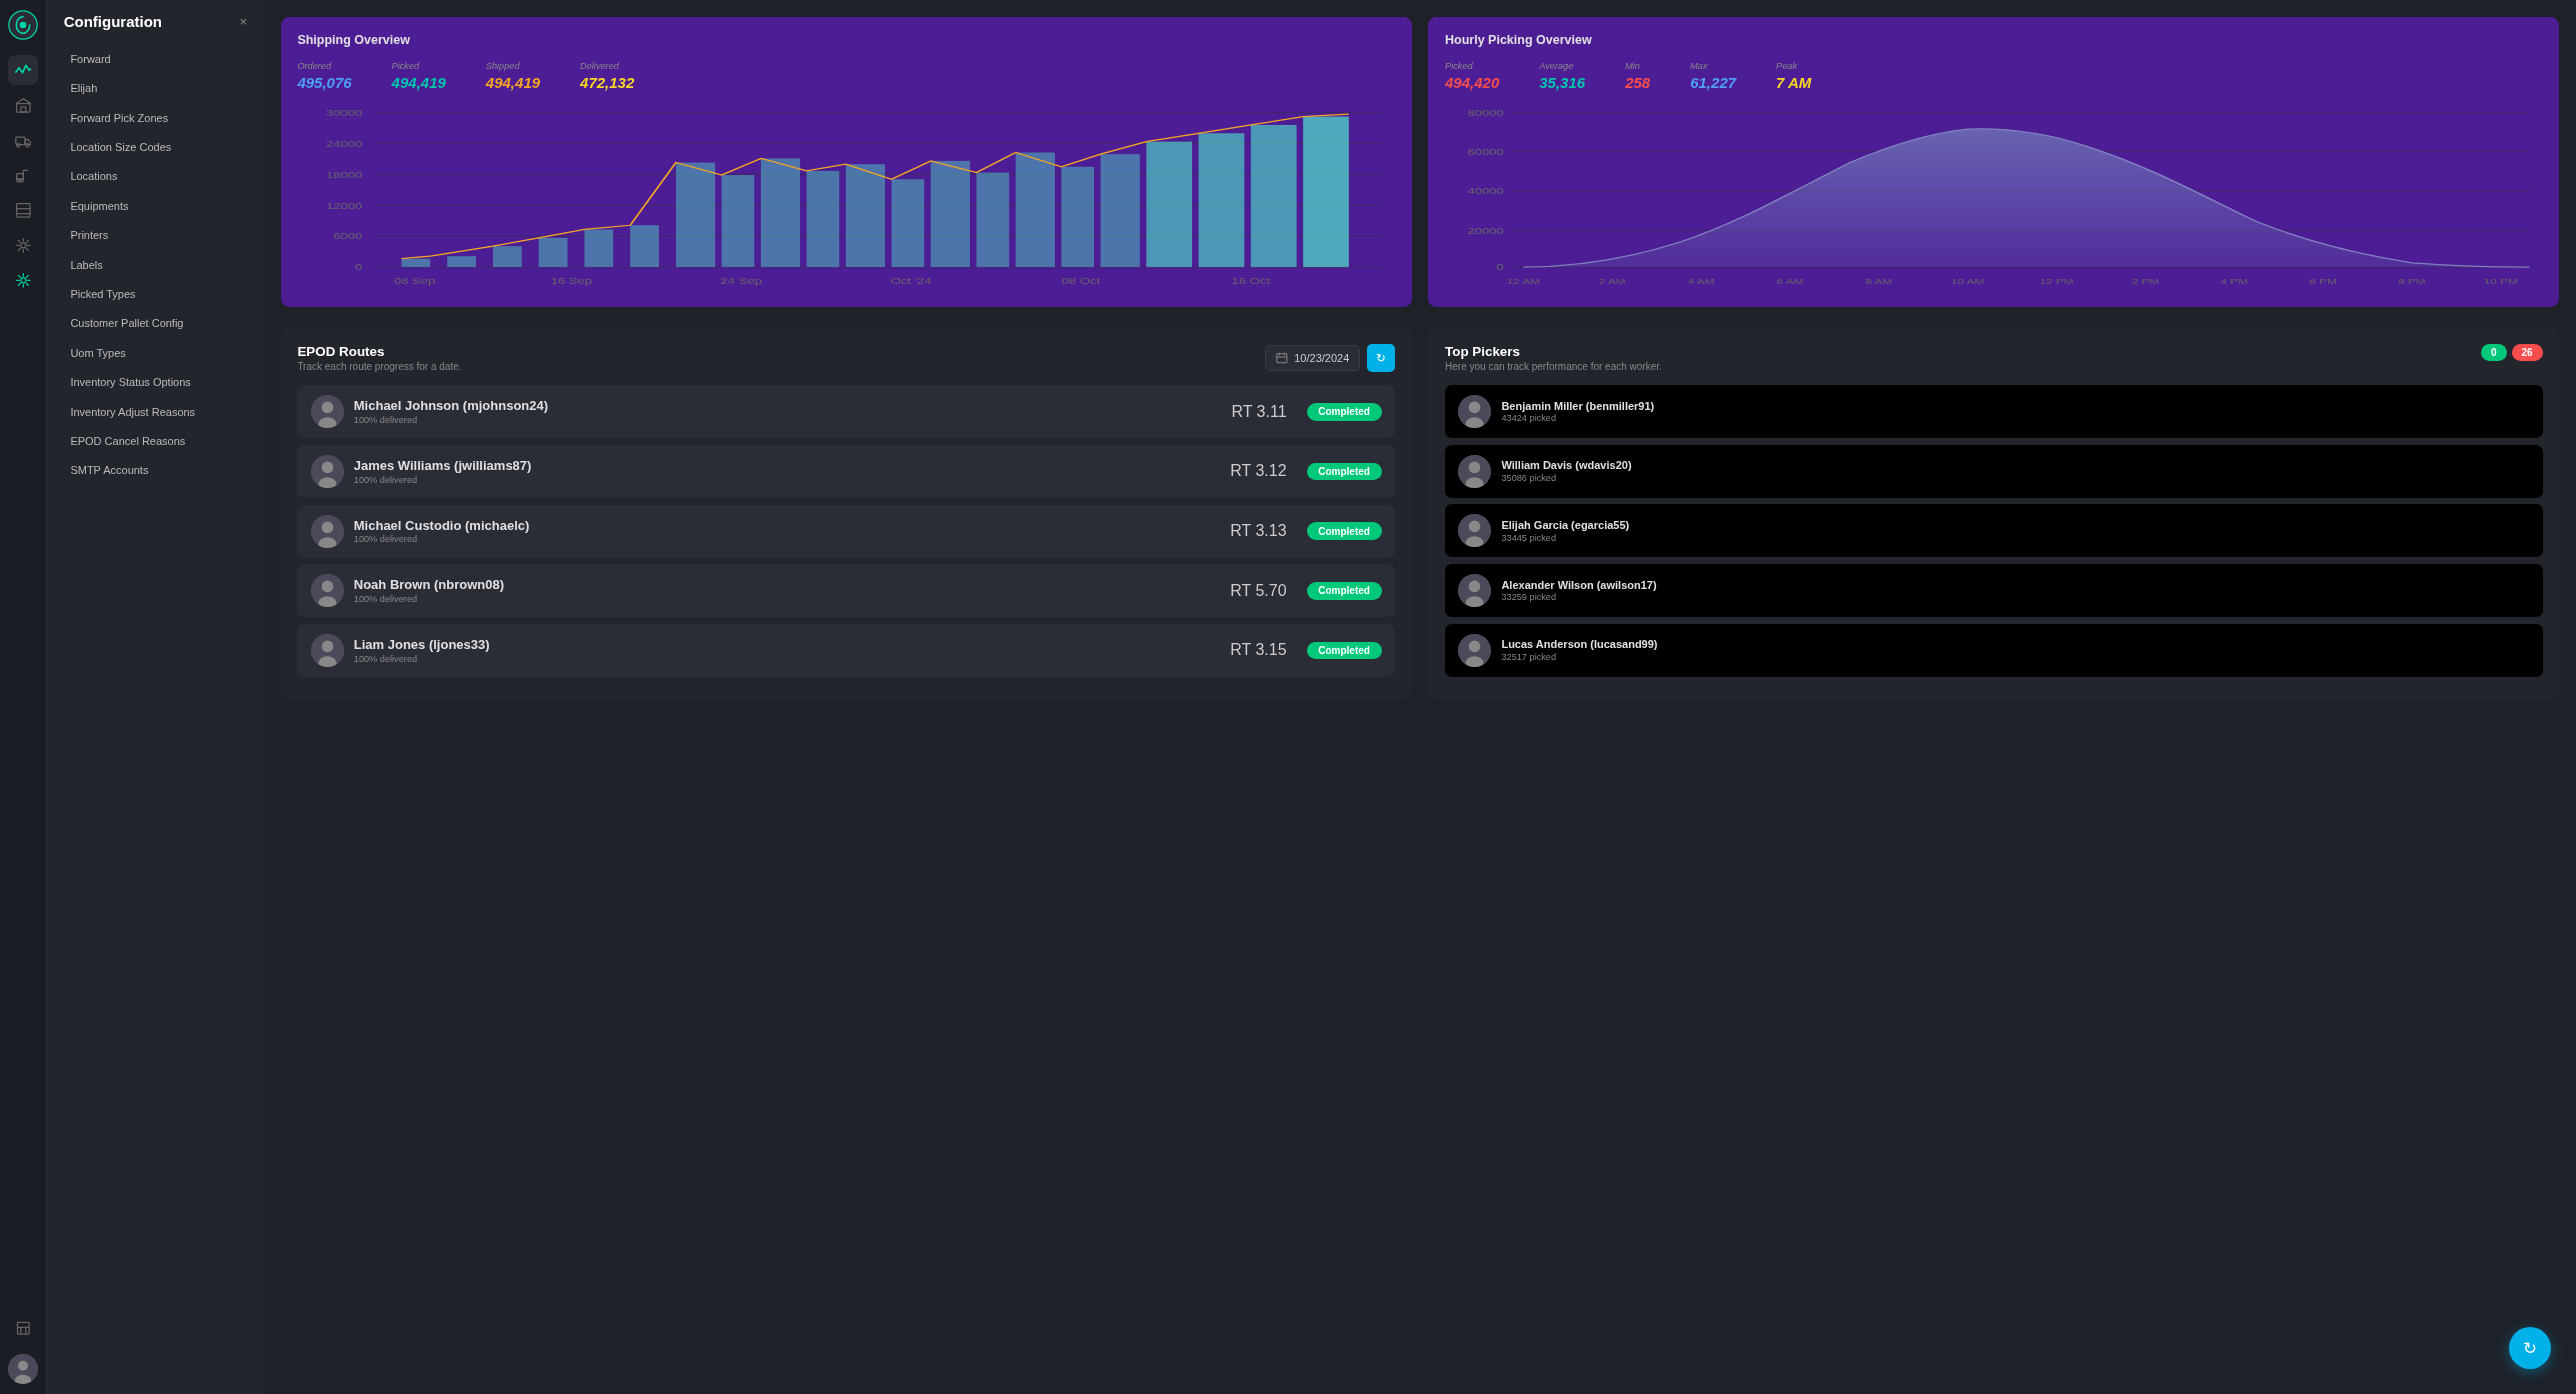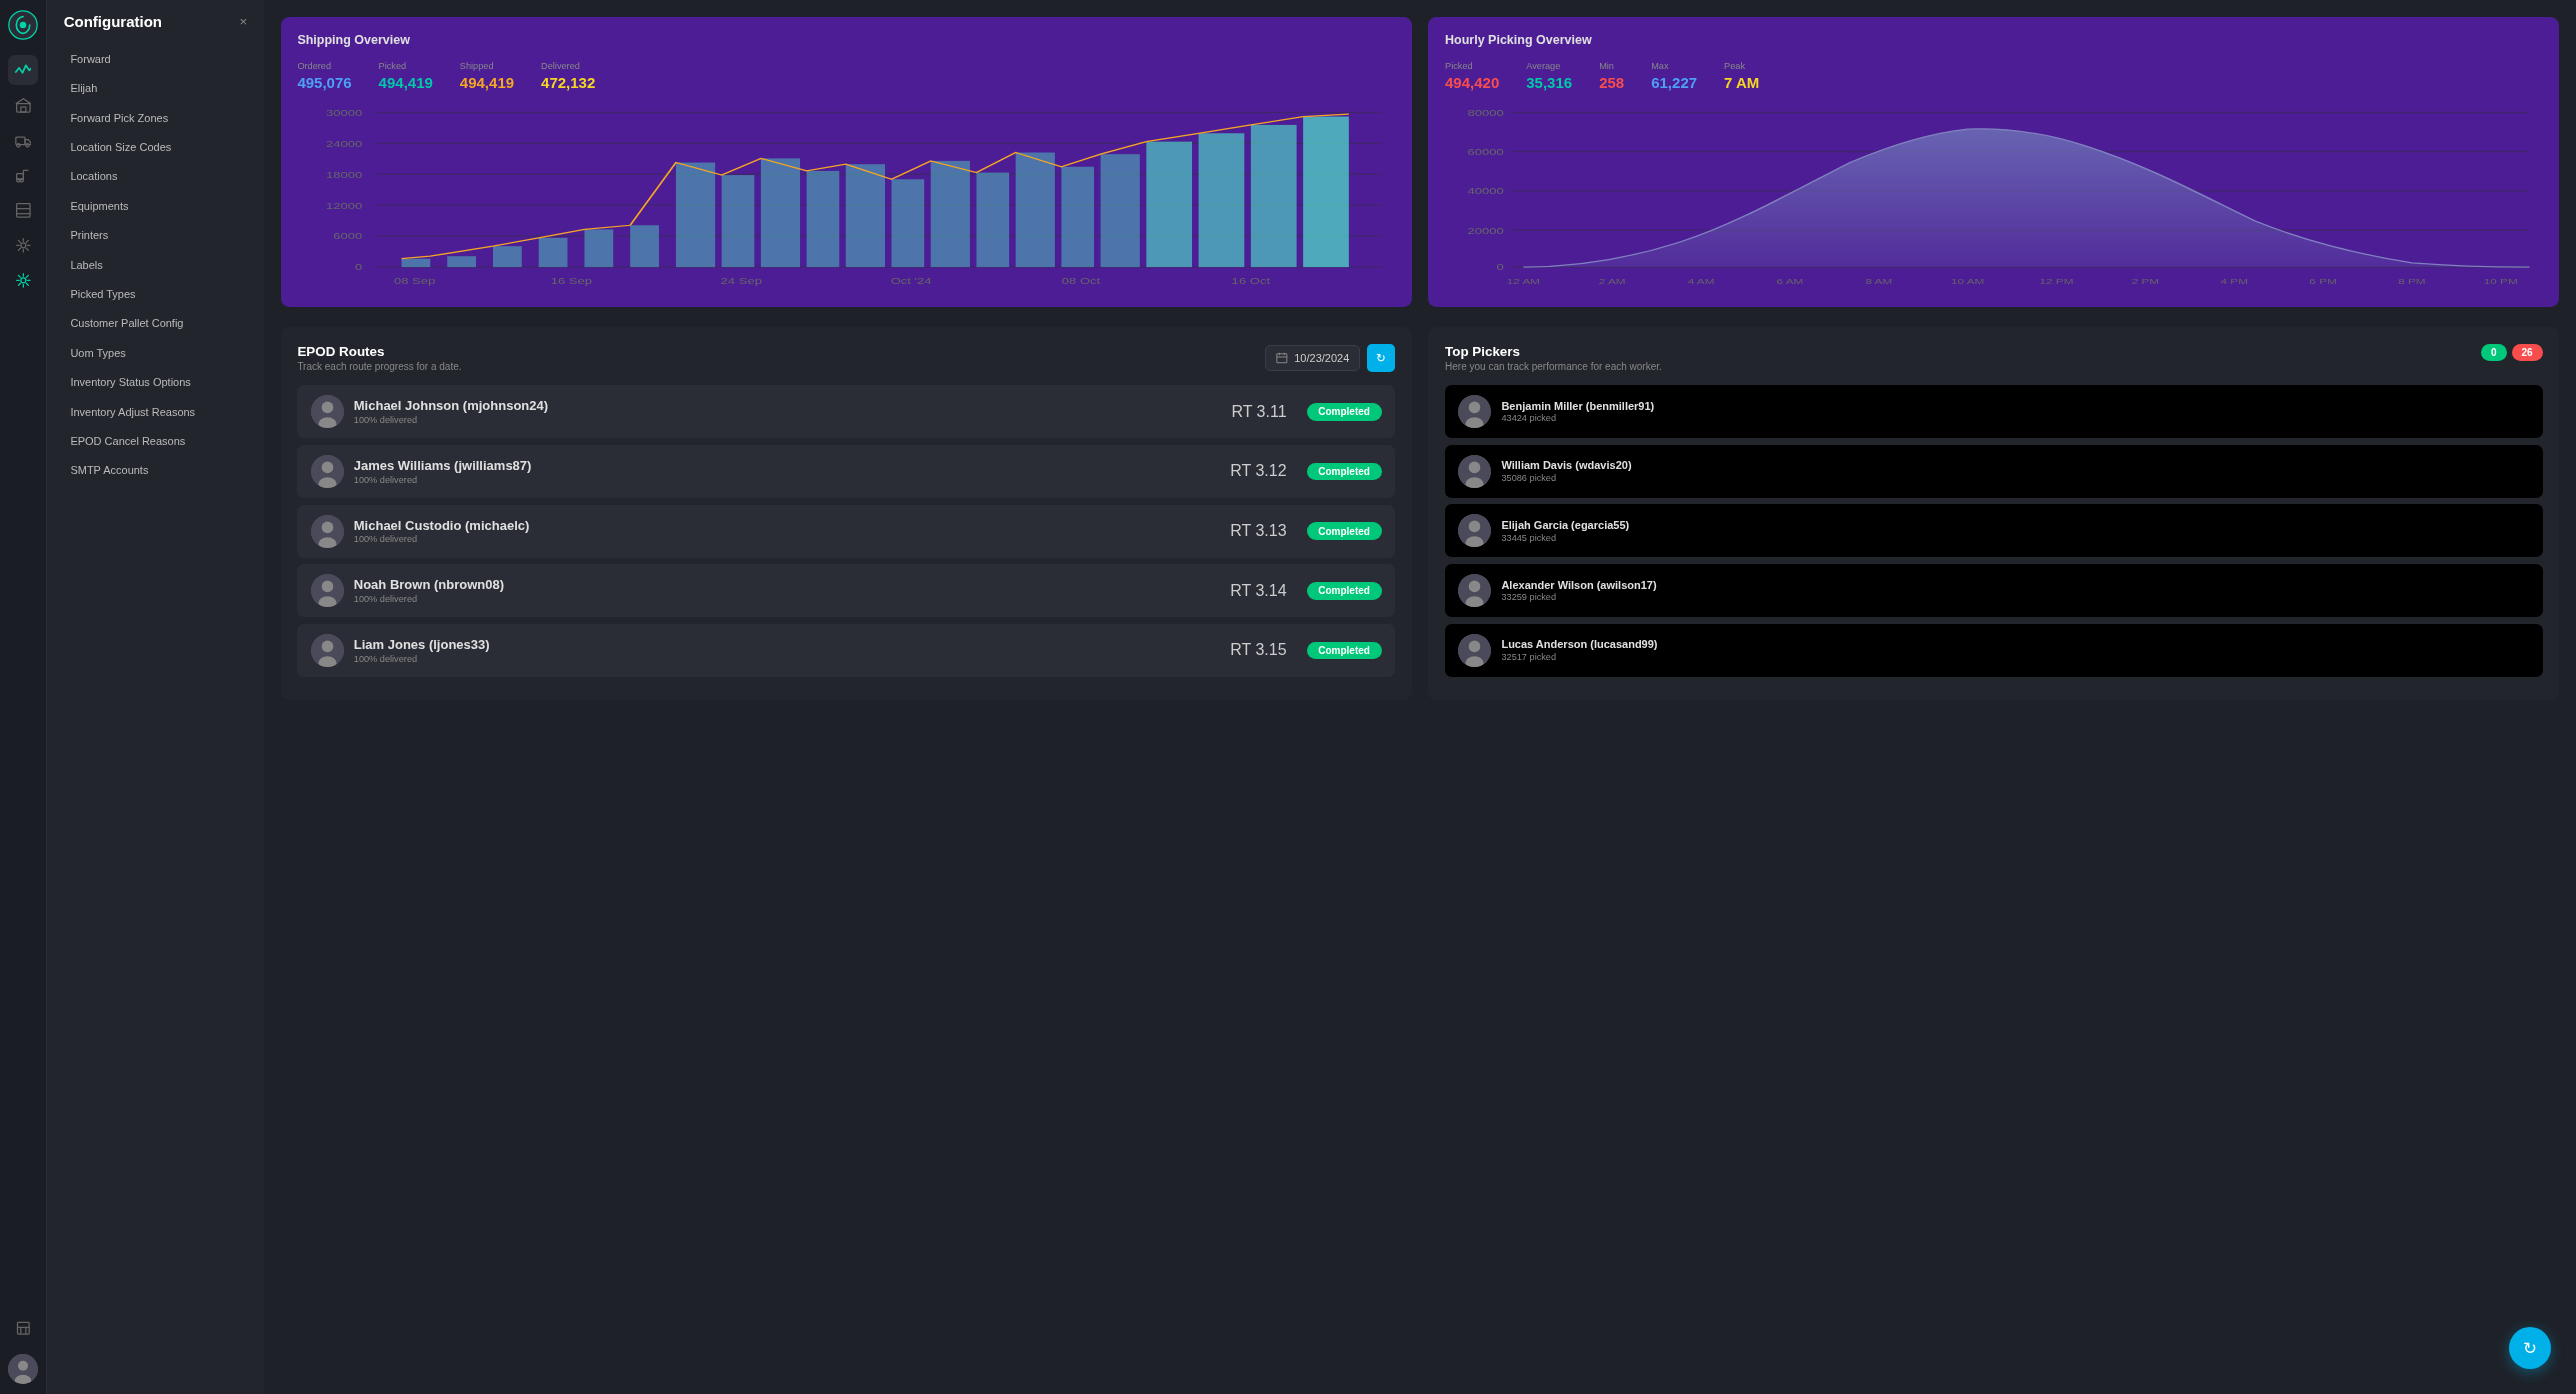--- a/index.html
+++ b/index.html
@@ -121,22 +121,23 @@
       padding: 16.7px;
     }
     .chart-card-title {
       font-size: 12.5px;
       font-weight: 600;
       color: #e0e0e0;
       margin-bottom: 13.4px;
     }
     .stats-row {
       display: flex;
-      gap: 27px;
+      gap: 40px;
       margin-bottom: 13.4px;
+      font-style: italic;
     }
     .stat-item {}
     .stat-label { font-size: 9.2px; color: #888; margin-bottom: 3.3px; }
     .stat-value { font-size: 15px; font-weight: 700; }
     .color-blue { color: #4d9ff7; }
     .color-cyan { color: #00c8aa; }
     .color-orange { color: #f5a623; }
     .color-red { color: #f74d4d; }
     .color-yellow { color: #f5d623; }
 
@@ -614,21 +615,21 @@
         <svg width="33" height="33" viewBox="0 0 40 40">
                 <circle cx="20" cy="20" r="20" fill="#4a4a5a"></circle>
                 <circle cx="20" cy="15" r="7" fill="#888"></circle>
                 <ellipse cx="20" cy="35" rx="11" ry="8" fill="#888"></ellipse>
               </svg>
       </div>
       <div class="route-info">
         <div class="route-name">Noah Brown (nbrown08)</div>
         <div class="route-sub">100% delivered</div>
       </div>
-      <span class="route-code">RT 3.14</span>
+      <span class="route-code">RT 5.70</span>
       <span class="status-badge">Completed</span>
     </div>
           <div class="route-item">
       <div class="route-avatar">
         <svg width="33" height="33" viewBox="0 0 40 40">
                 <circle cx="20" cy="20" r="20" fill="#4a4a5a"></circle>
                 <circle cx="20" cy="15" r="7" fill="#888"></circle>
                 <ellipse cx="20" cy="35" rx="11" ry="8" fill="#888"></ellipse>
               </svg>
       </div>

